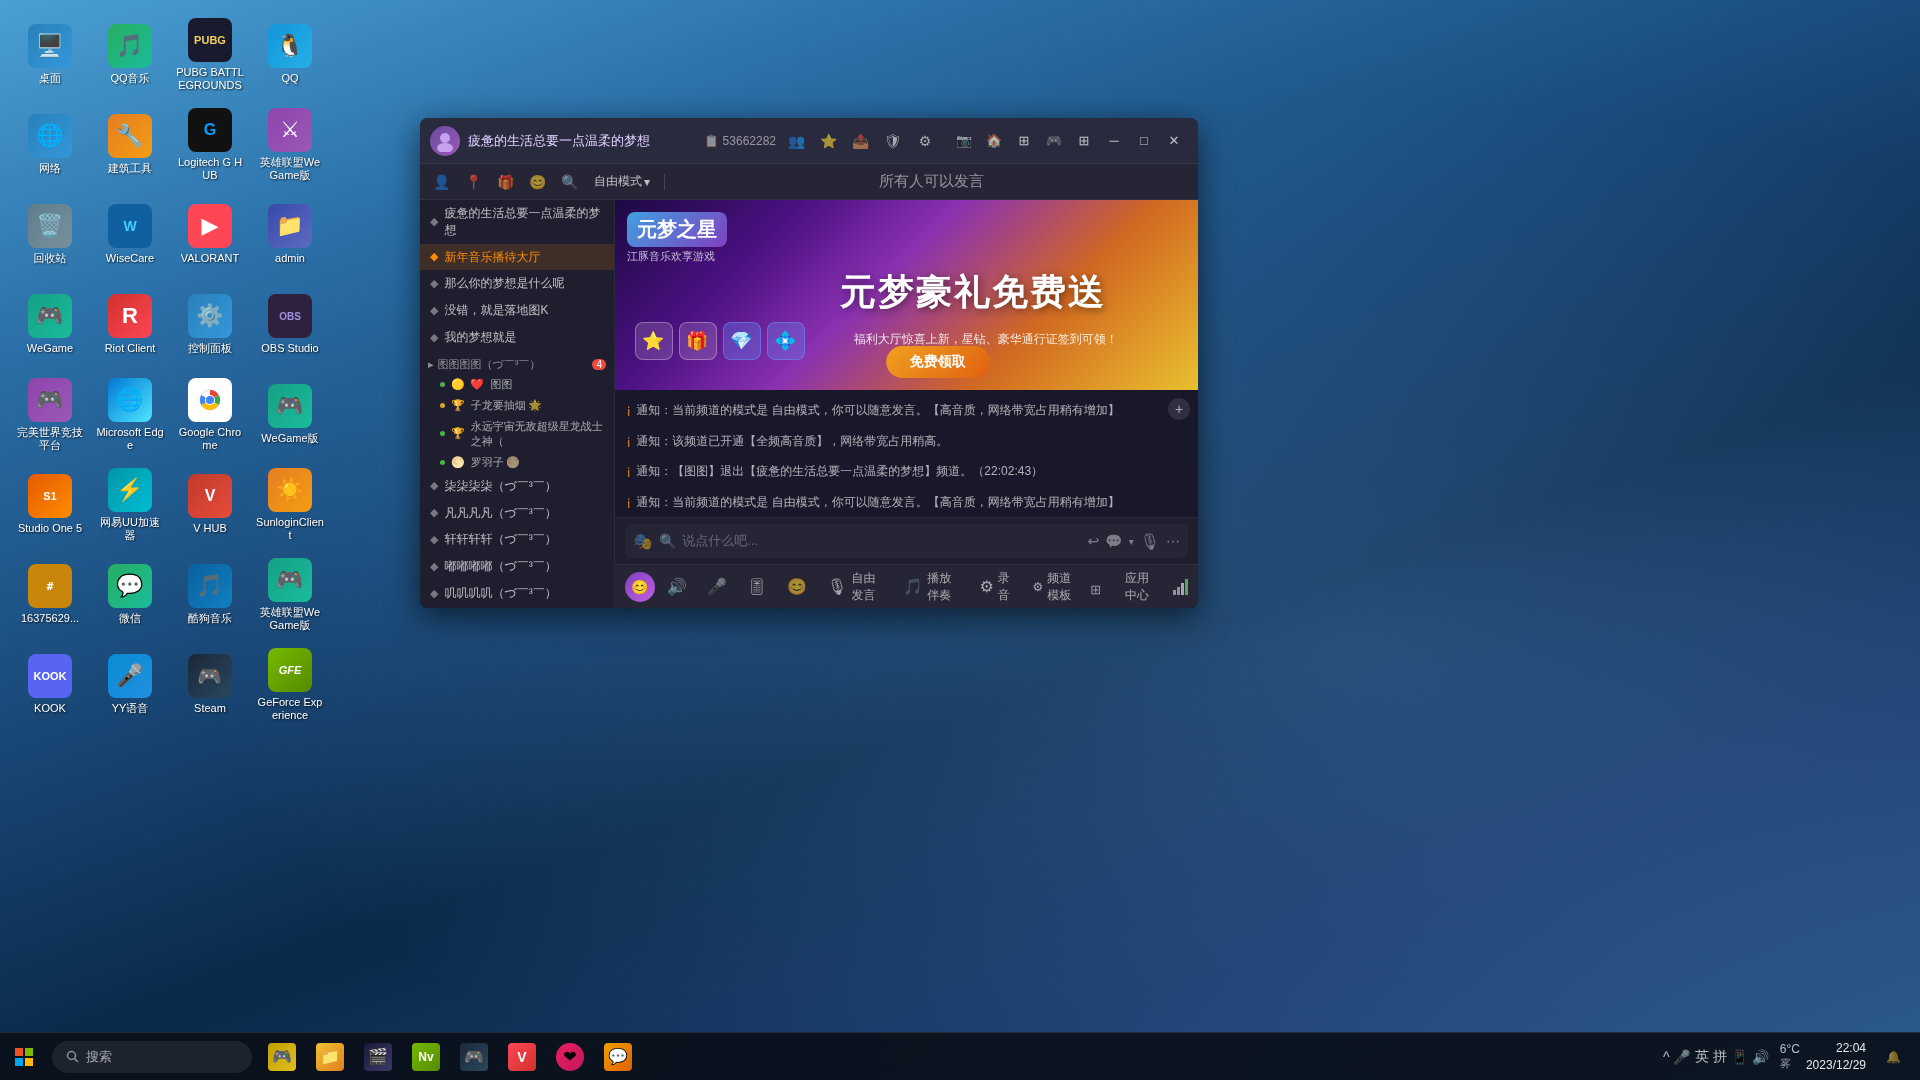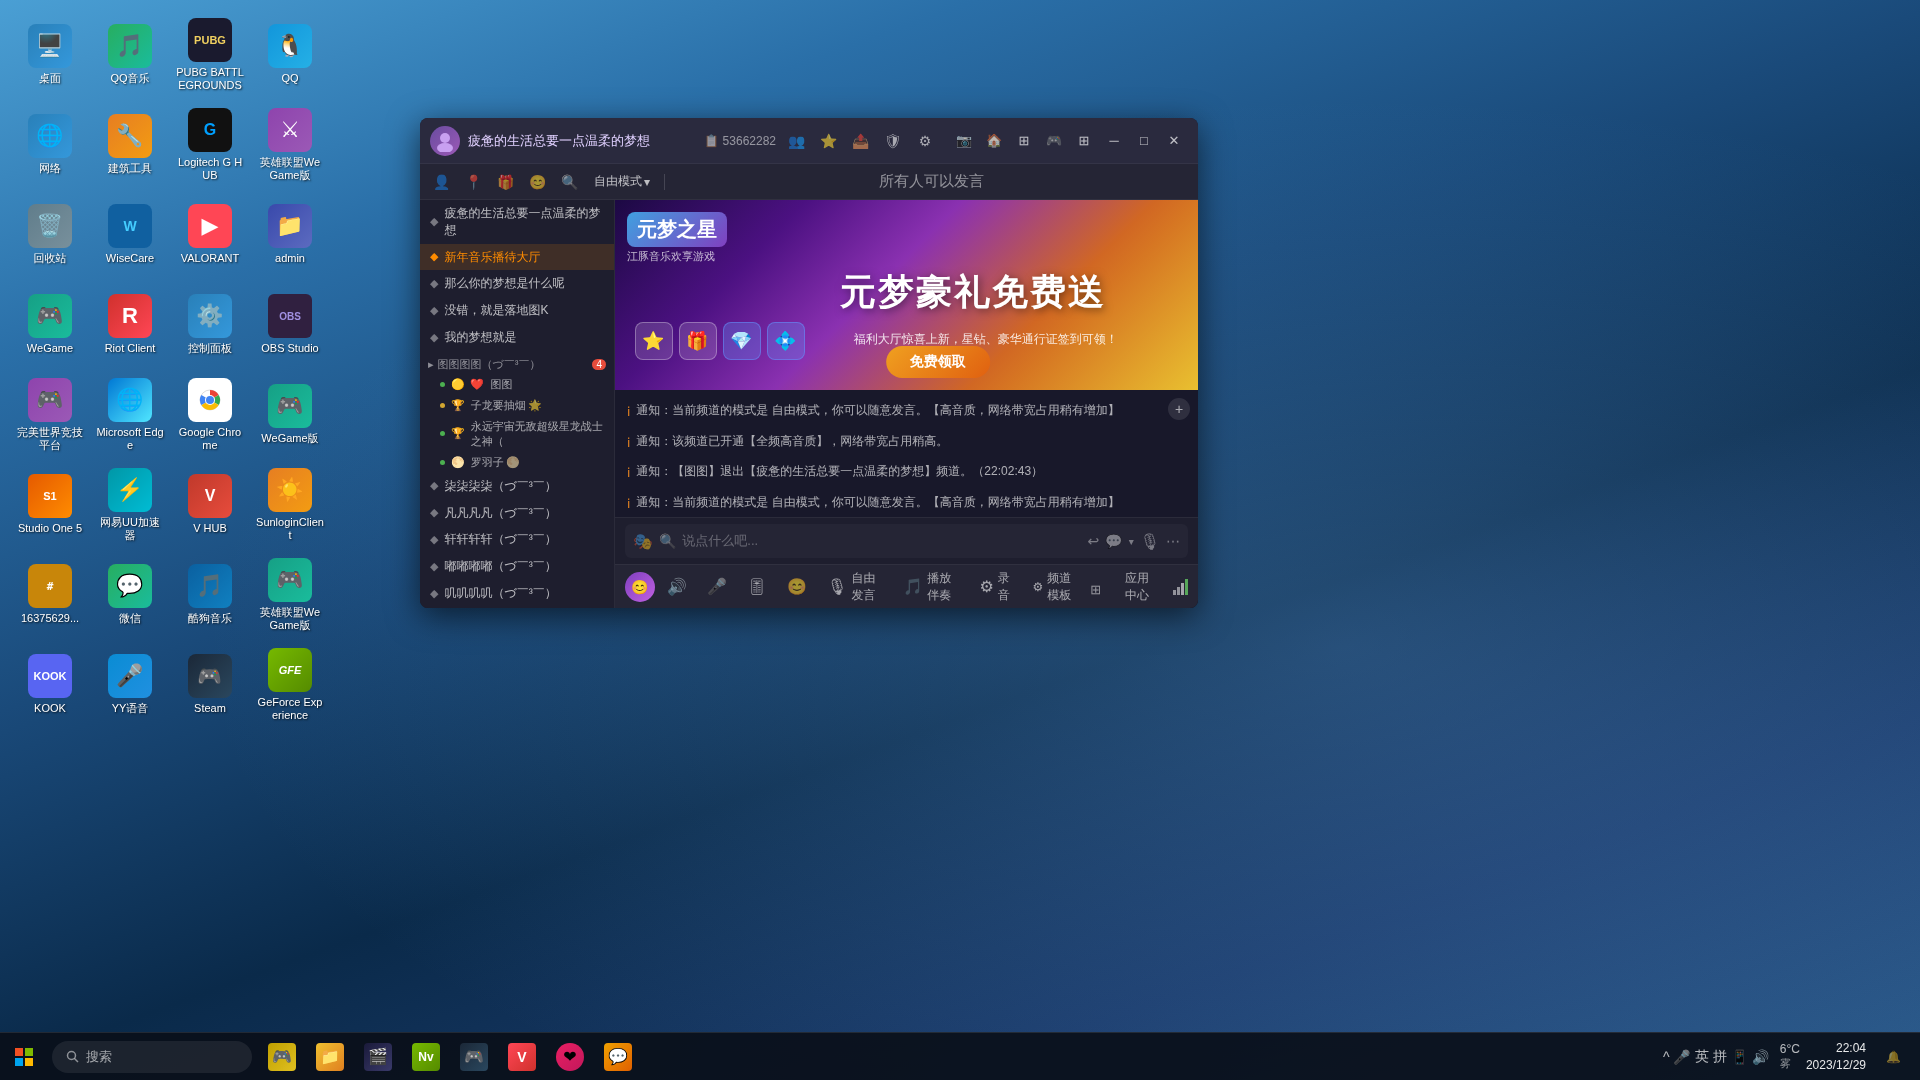--- a/index.html
+++ b/index.html
@@ -576,21 +576,21 @@
     <div class="icon-img ic-red" style="background:linear-gradient(135deg,#d0312d,#ff4655);color:#fff;font-weight:700;">R</div>
     <span class="icon-label">Riot Client</span>
   </div>
 
   <div class="desktop-icon">
     <div class="icon-img ic-blue">⚙️</div>
     <span class="icon-label">控制面板</span>
   </div>
 
   <div class="desktop-icon">
-    <div class="icon-img ic-dark" style="background:#302040;font-size:10px;font-weight:700;color:#a090e0;border-radius:6px;">OBS</div>
+    <div class="icon-img ic-dark" style="background:#302040;font-size:10px;font-weight:700;color:#a090e0;">OBS</div>
     <span class="icon-label">OBS Studio</span>
   </div>
 
   <div class="desktop-icon">
     <div class="icon-img ic-purple">🎮</div>
     <span class="icon-label">完美世界竞技平台</span>
   </div>
 
   <div class="desktop-icon">
     <div class="icon-img" style="background:linear-gradient(135deg,#0078d4,#50e6ff);">🌐</div>
@@ -611,21 +611,21 @@
     </div>
     <span class="icon-label">Google Chrome</span>
   </div>
 
   <div class="desktop-icon">
     <div class="icon-img ic-teal">🎮</div>
     <span class="icon-label">WeGame版</span>
   </div>
 
   <div class="desktop-icon">
-    <div class="icon-img ic-orange" style="background:linear-gradient(135deg,#e55a00,#ff8c00);font-size:11px;font-weight:700;color:#fff;border-radius:6px;">S1</div>
+    <div class="icon-img ic-orange" style="background:linear-gradient(135deg,#e55a00,#ff8c00);font-size:11px;font-weight:700;color:#fff;">S1</div>
     <span class="icon-label">Studio One 5</span>
   </div>
 
   <div class="desktop-icon">
     <div class="icon-img ic-cyan">⚡</div>
     <span class="icon-label">网易UU加速器</span>
   </div>
 
   <div class="desktop-icon">
     <div class="icon-img ic-red" style="font-size:16px;font-weight:900;color:#fff;">V</div>

